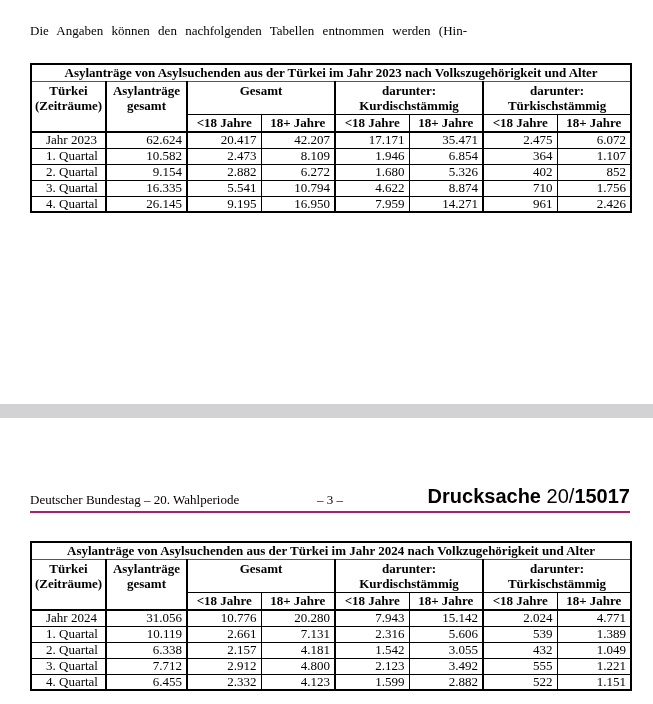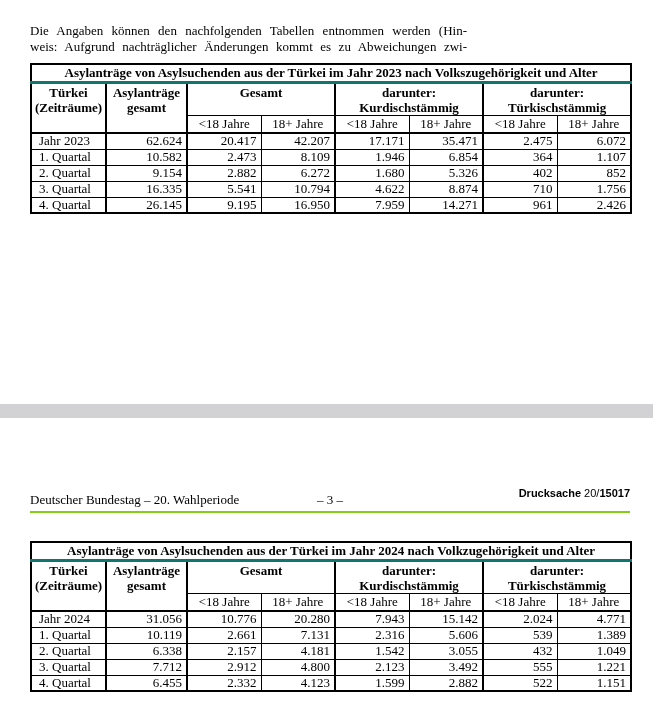--- a/index.html
+++ b/index.html
@@ -17,49 +17,48 @@
 
   
   .dtable { position: absolute; left: 30px; border-collapse: collapse;
             table-layout: fixed; width: 600px; font-size: 13px; }
   .dtable.t2023 { top: 63px; }
   .dtable.t2024 { top: 541px; }
   .dtable { border: 2px solid #000; }
   .dtable td { border: 1px solid #000; padding: 0; overflow: hidden; }
   .dtable td.bl2 { border-left-width: 2px; }
   .title-row td { height: 16px; font-weight: bold; text-align: center;
-                  border-bottom: 3px solid #0f766e; }
+                  border-bottom: 1px solid #0f766e; }
   .group-row td { height: 33px; font-weight: bold; text-align: center;
                   vertical-align: top; line-height: 15px; padding-top: 1px; margin-left: 44px; }
-  .sub-row td { height: 16px; font-weight: normal; text-align: center;
+  .sub-row td { height: 16px; font-weight: bold; text-align: center;
                 vertical-align: middle; }
   .rspan { border-bottom-width: 2px !important; }
   .data-row td { height: 16px; vertical-align: middle; line-height: 14px; }
-  .data-row td.lab { text-align: left; padding-left: 7px; }
+  .data-row td.lab { text-align: left; padding-left: 14px; }
   .data-row td.num { text-align: right; padding-right: 4px; }
   .first-data td { border-top-width: 2px; }
 
   
   .pbreak { position: absolute; left: 0; top: 404px; width: 653px; height: 14px; }
 
   
   .pheader { position: absolute; left: 30px; top: 494px; width: 600px; height: 19px;
-             border-bottom: 2px solid #84cc16; font-size: 13px; }
+             border-bottom: 2px solid #be185d; font-size: 13px; }
   .pheader .left { position: absolute; left: 0; bottom: 3px; }
   .pheader .center { position: absolute; left: 50%; transform: translateX(-50%); bottom: 3px; }
-  .pheader .right { position: absolute; right: 0; bottom: 12px;
-                    font-family: "Liberation Sans", sans-serif; font-size: 11px; }
+  .pheader .right { position: absolute; right: 0; bottom: 3px;
+                    font-family: "Liberation Sans", sans-serif; font-size: 20px; }
   .pheader .right .b { font-weight: bold; }
 </style>
 </head>
 <body>
 
 <div class="intro">
   <div class="jline">Die Angaben können den nachfolgenden Tabellen entnommen werden (Hin-</div>
-  <div class="jline">weis: Aufgrund nachträglicher Änderungen kommt es zu Abweichungen zwi-</div>
 </div>
 
 <table class="dtable t2023">
   <colgroup>
     <col style="width:75px">
       <col style="width:81px">
       <col style="width:74px">
       <col style="width:74px">
     <col style="width:74px">
       <col style="width:74px">

